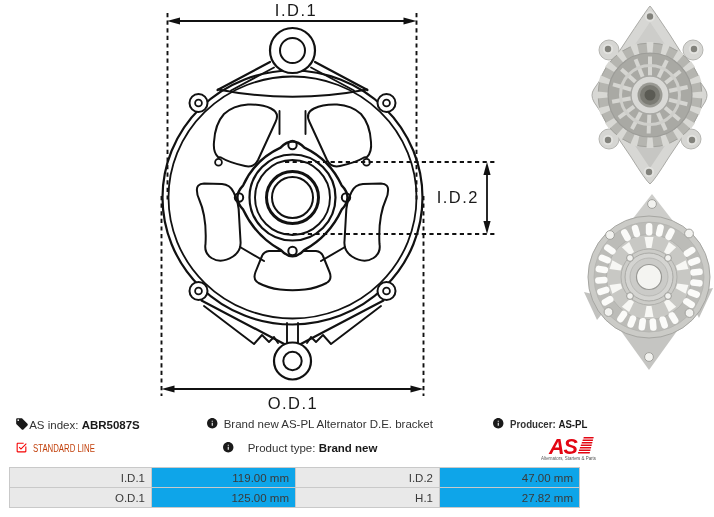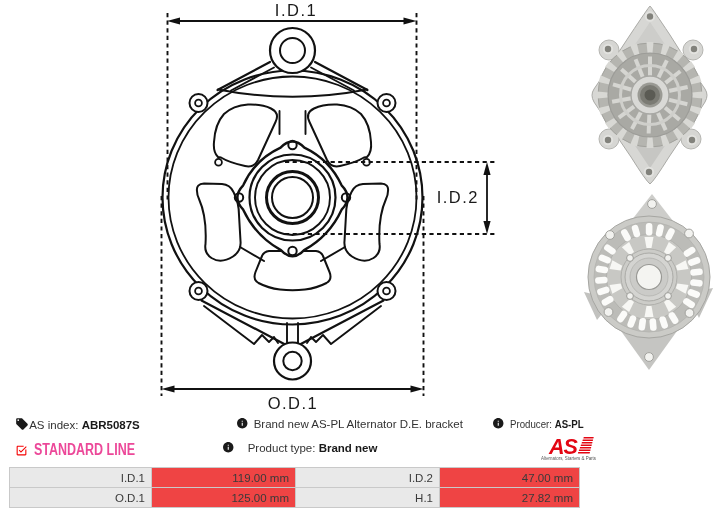--- a/index.html
+++ b/index.html
@@ -1,26 +1,26 @@
 <!DOCTYPE html>
 <html><head>
 <meta charset="utf-8">
 <style>
 html,body{margin:0;padding:0;background:#fff;}
 body{width:714px;height:517px;position:relative;overflow:hidden;font-family:"Liberation Sans",sans-serif;}
 #art{position:absolute;left:0;top:0;}
 .row{position:absolute;font-size:11.5px;color:#333;white-space:nowrap;}
 .row b{color:#1a1a1a;}
 .ic{display:inline-block;vertical-align:-2px;}
-.red{color:#ec4899;font-weight:bold;font-size:16px;}
+.red{color:#c2410c;font-weight:normal;font-size:10px;}
 .sq{display:inline-block;transform:scaleX(0.78);transform-origin:0 50%;}
 #tbl{position:absolute;left:9px;top:467px;width:571px;border-collapse:collapse;table-layout:fixed;font-size:11.5px;color:#3a3a3a;}
 #tbl td{border:1px solid #c9c9c9;height:19px;padding:0 6px 0 0;text-align:right;}
 #tbl td.l{background:#e9e9e9;}
-#tbl td.v{background:#ef4444;}
+#tbl td.v{background:#0ea5e9;}
 </style>
 </head>
 <body>
 <svg id="art" width="714" height="420" viewBox="0 0 714 420">
 <g fill="none" stroke="#111" stroke-width="2.2" stroke-linejoin="round" stroke-linecap="round">
   <g stroke-width="1.9" stroke-dasharray="4.2 3.4" stroke-linecap="butt">
     <line x1="167.5" y1="13" x2="167.5" y2="200"></line>
     <line x1="416.5" y1="13" x2="416.5" y2="200"></line>
     <line x1="161.5" y1="196" x2="161.5" y2="396"></line>
     <line x1="423.5" y1="196" x2="423.5" y2="396"></line>
@@ -244,27 +244,27 @@
   </g>
 </g>
 
 </svg>
 <div class="row" style="left:15px;top:417px;">
   <svg class="ic" width="14" height="14" viewBox="0 0 24 24">
       <path fill="#1a1a1a" d="M21.4,11.6l-9-9C12,2.2 11.5,2 11,2H4C2.9,2 2,2.9 2,4v7c0,0.5 0.2,1 0.6,1.4l9,9c0.8,0.8 2,0.8 2.8,0l7-7C22.2,13.6 22.2,12.4 21.4,11.6z M5.5,7C4.7,7 4,6.3 4,5.5S4.7,4 5.5,4 7,4.7 7,5.5 6.3,7 5.5,7z"></path>
     </svg>
   <span style="margin-left:-3px">AS index: <b>ABR5087S</b></span>
 </div>
-<div class="row" style="left:236px;top:417px;text-align:right;">
+<div class="row" style="left:206px;top:417px;text-align:right;">
   <svg class="ic" width="12.5" height="12.5" viewBox="0 0 24 24">
       <path fill="#1a1a1a" d="M12,2C6.5,2 2,6.5 2,12s4.5,10 10,10 10-4.5 10-10S17.5,2 12,2z M13,17h-2v-6h2V17z M13,9h-2V7h2V9z"></path>
     </svg>
   <span style="margin-left:2px">Brand new AS-PL Alternator D.E. bracket</span>
 </div>
-<div class="row" style="left:492px;top:417px;font-size:11px;">
+<div class="row" style="left:492px;top:417px;font-size:11px;font-weight:bold;">
   <svg class="ic" width="12.5" height="12.5" viewBox="0 0 24 24">
       <path fill="#1a1a1a" d="M12,2C6.5,2 2,6.5 2,12s4.5,10 10,10 10-4.5 10-10S17.5,2 12,2z M13,17h-2v-6h2V17z M13,9h-2V7h2V9z"></path>
     </svg>
   <span style="margin-left:2px;display:inline-block;transform:scaleX(0.88);transform-origin:0 50%;">Producer: <b>AS-PL</b></span>
 </div>
 <div class="row red" style="left:15px;top:441px;">
   <svg class="ic" width="13" height="13" viewBox="0 0 24 24">
       <path fill="#f50000" d="M19,3H5C3.9,3 3,3.9 3,5v14c0,1.1 0.9,2 2,2h14c1.1,0 2-0.9 2-2V10h-2v9H5V5h11V3z M8.4,10.6L7,12l4,4L21.6,5.4 20.2,4 11,13.2 8.4,10.6z"></path>
     </svg>
   <span class="sq" style="margin-left:2px">STANDARD LINE</span>

